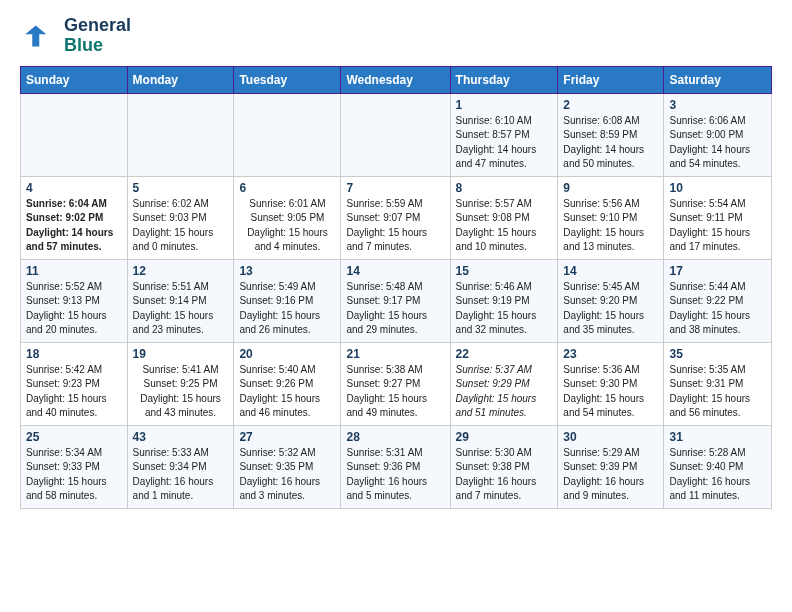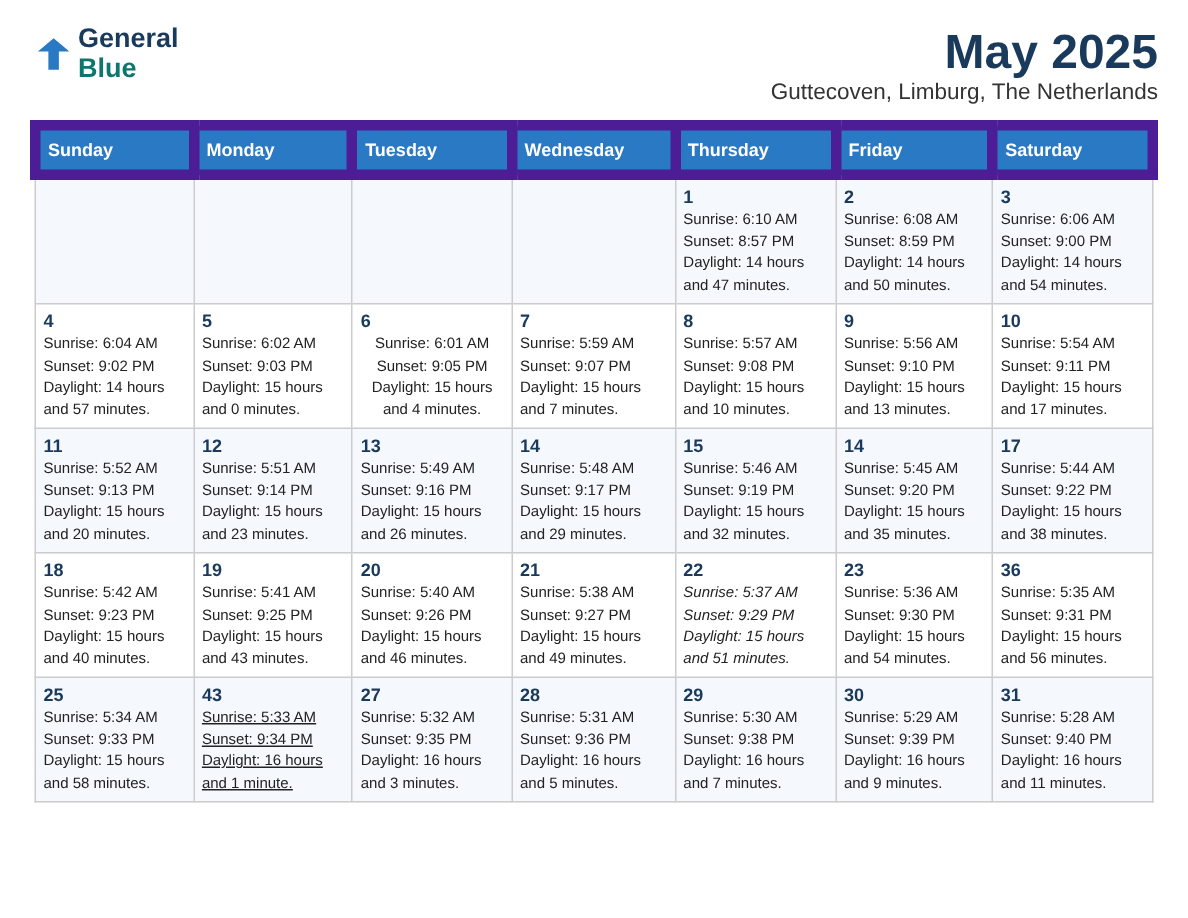--- a/index.html
+++ b/index.html
@@ -12,21 +12,21 @@
     }
     .header {
       display: flex;
       justify-content: space-between;
       align-items: flex-start;
       margin-bottom: 10px;
     }
     .logo {
       display: flex;
       align-items: center;
-      gap: 4px;
+      gap: 16px;
     }
     .logo-text {
       font-size: 18px;
       font-weight: bold;
       color: #1a3a5c;
       line-height: 1.1;
     }
     .logo-text span {
       color: #0f766e;
     }
@@ -51,21 +51,21 @@
       border-collapse: collapse;
       font-size: 10.5px;
     }
     thead tr th {
       background: #2979c4;
       color: #fff;
       padding: 6px 5px;
       text-align: left;
       font-size: 12px;
       font-weight: bold;
-      border: 7px solid #4c1d95;
+      border: 1px solid #4c1d95;
       margin-top: 34px;
     }
     tbody tr td {
       border: 1px solid #ccc;
       vertical-align: top;
       padding: 4px 5px;
       width: 113px;
       min-height: 80px;
       background: #fff;
     }
@@ -97,24 +97,20 @@
 <div class="header">
   <div class="logo">
     <svg class="logo-icon" viewBox="0 0 32 32">
       <polygon points="18,4 30,14 22,14 22,28 14,28 14,14 6,14" fill="#2979c4"></polygon>
     </svg>
     <div class="logo-text">
       <div>General</div>
       <div><span>Blue</span></div>
     </div>
   </div>
-  <div class="title-block">
-    <div class="month-title">May 2025</div>
-    <div class="location-title">Guttecoven, Limburg, The Netherlands</div>
-  </div>
 </div>
 
 <table>
   <thead>
     <tr id="thead-row">
         <th>Sunday</th>
         <th>Monday</th>
         <th>Tuesday</th>
         <th>Wednesday</th>
         <th>Thursday</th>
@@ -146,21 +142,21 @@
           <span class="day-number">3</span>
           <div class="day-info" style="white-space: pre-line;">Sunrise: 6:06 AM
 Sunset: 9:00 PM
 Daylight: 14 hours
 and 54 minutes.</div>
         </td>
       </tr>
       <tr>
         <td>
           <span class="day-number">4</span>
-          <div class="day-info" style="white-space: pre-line;">Sunrise: 6:04 AM
+          <div class="day-info" style="white-space: pre-line; font-weight: bold;">Sunrise: 6:04 AM
 Sunset: 9:02 PM
 Daylight: 14 hours
 and 57 minutes.</div>
         </td>
         <td>
           <span class="day-number">5</span>
           <div class="day-info" style="white-space: pre-line;">Sunrise: 6:02 AM
 Sunset: 9:03 PM
 Daylight: 15 hours
 and 0 minutes.</div>
@@ -255,21 +251,21 @@
       <tr>
         <td>
           <span class="day-number">18</span>
           <div class="day-info" style="white-space: pre-line;">Sunrise: 5:42 AM
 Sunset: 9:23 PM
 Daylight: 15 hours
 and 40 minutes.</div>
         </td>
         <td>
           <span class="day-number">19</span>
-          <div class="day-info" style="white-space: pre-line;">Sunrise: 5:41 AM
+          <div class="day-info" style="white-space: pre-line; text-align: center;">Sunrise: 5:41 AM
 Sunset: 9:25 PM
 Daylight: 15 hours
 and 43 minutes.</div>
         </td>
         <td>
           <span class="day-number">20</span>
           <div class="day-info" style="white-space: pre-line;">Sunrise: 5:40 AM
 Sunset: 9:26 PM
 Daylight: 15 hours
 and 46 minutes.</div>
@@ -289,38 +285,38 @@
 and 51 minutes.</div>
         </td>
         <td>
           <span class="day-number">23</span>
           <div class="day-info" style="white-space: pre-line;">Sunrise: 5:36 AM
 Sunset: 9:30 PM
 Daylight: 15 hours
 and 54 minutes.</div>
         </td>
         <td>
-          <span class="day-number">36</span>
+          <span class="day-number">35</span>
           <div class="day-info" style="white-space: pre-line;">Sunrise: 5:35 AM
 Sunset: 9:31 PM
 Daylight: 15 hours
 and 56 minutes.</div>
         </td>
       </tr>
       <tr>
         <td>
           <span class="day-number">25</span>
           <div class="day-info" style="white-space: pre-line;">Sunrise: 5:34 AM
 Sunset: 9:33 PM
 Daylight: 15 hours
 and 58 minutes.</div>
         </td>
         <td>
           <span class="day-number">43</span>
-          <div class="day-info" style="white-space: pre-line; text-decoration: underline;">Sunrise: 5:33 AM
+          <div class="day-info" style="white-space: pre-line;">Sunrise: 5:33 AM
 Sunset: 9:34 PM
 Daylight: 16 hours
 and 1 minute.</div>
         </td>
         <td>
           <span class="day-number">27</span>
           <div class="day-info" style="white-space: pre-line;">Sunrise: 5:32 AM
 Sunset: 9:35 PM
 Daylight: 16 hours
 and 3 minutes.</div>

